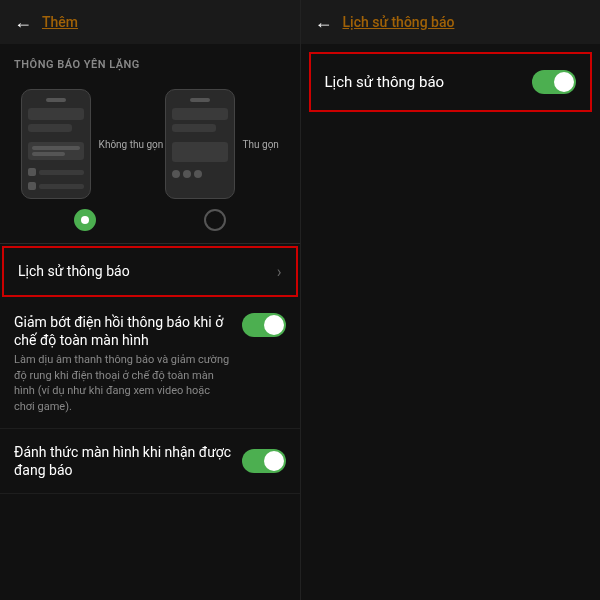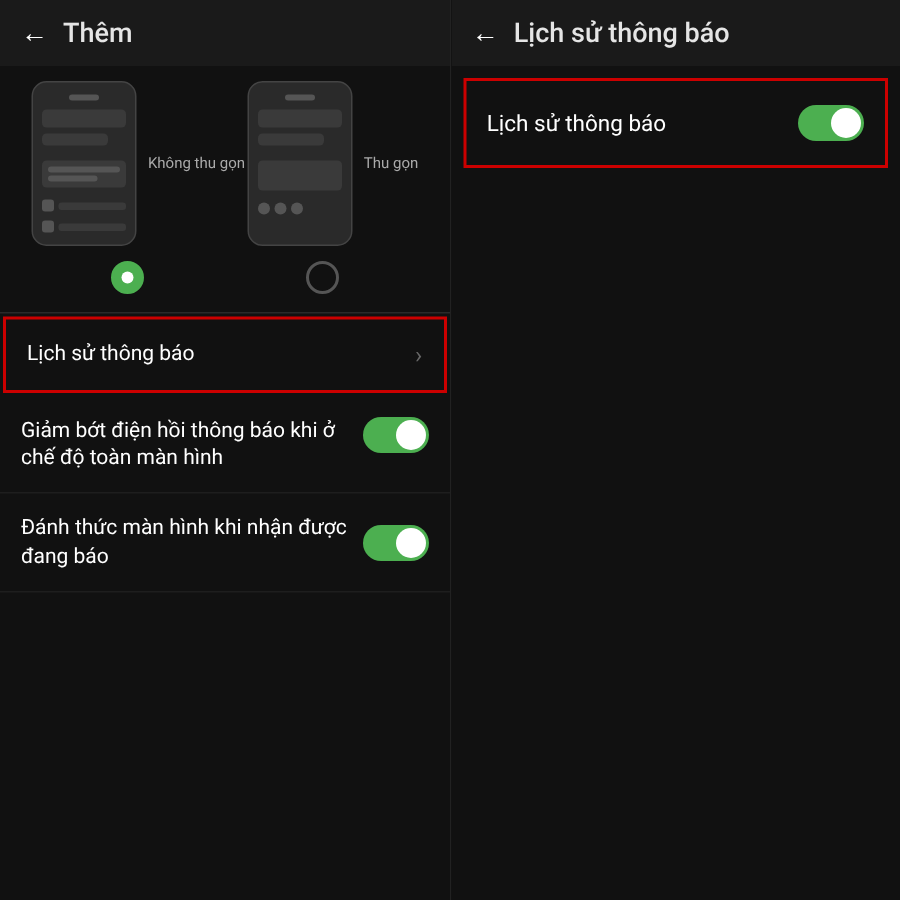--- a/index.html
+++ b/index.html
@@ -33,23 +33,24 @@
     }
 
     .back-arrow {
       color: #fff;
       font-size: 18px;
       margin-right: 10px;
       cursor: pointer;
     }
 
     .header-title {
-      color: #e5e5e5;
-      font-size: 18px;
+      color: #a16207;
+      font-size: 14px;
       font-weight: 500;
+      text-decoration: underline;
     }
 
     .section-label {
       color: #888;
       font-size: 11px;
       font-weight: 600;
       letter-spacing: 0.5px;
       padding: 14px 14px 8px;
       text-transform: uppercase;
     }
@@ -241,20 +242,21 @@
 </head>
 <body>
 
 <div class="panel panel-left">
 
   <div class="header">
     <span class="back-arrow">←</span>
     <span class="header-title">Thêm</span>
   </div>
 
+  <div class="section-label">THÔNG BÁO YÊN LẶNG</div>
 
   <div class="notification-previews">
 
     <div class="preview-item">
       <div class="phone-mockup">
         <div class="phone-notch"></div>
         <div class="notification-bar"></div>
         <div class="notification-bar small"></div>
         <div style="margin-top:6px;">
           <div class="notification-expanded">
@@ -301,20 +303,21 @@
 
   <div class="menu-item highlighted">
     <div class="menu-item-text">Lịch sử thông báo</div>
     <span class="chevron">›</span>
   </div>
 
 
   <div class="menu-item">
     <div style="flex:1;">
       <div class="menu-item-text">Giảm bớt điện hồi thông báo khi ở chế độ toàn màn hình</div>
+      <div class="menu-item-sub">Làm dịu âm thanh thông báo và giảm cường độ rung khi điện thoại ở chế độ toàn màn hình (ví dụ như khi đang xem video hoặc chơi game).</div>
     </div>
     <div class="toggle" style="margin-left:8px; align-self:flex-start;"></div>
   </div>
 
   <div class="menu-item">
     <div class="menu-item-text">Đánh thức màn hình khi nhận được đang báo</div>
     <div class="toggle"></div>
   </div>
 </div>
 

